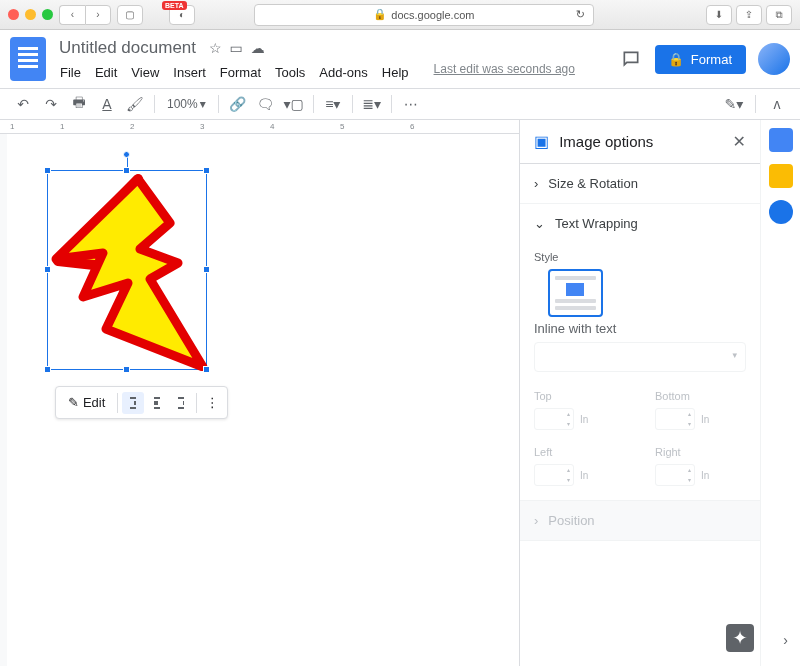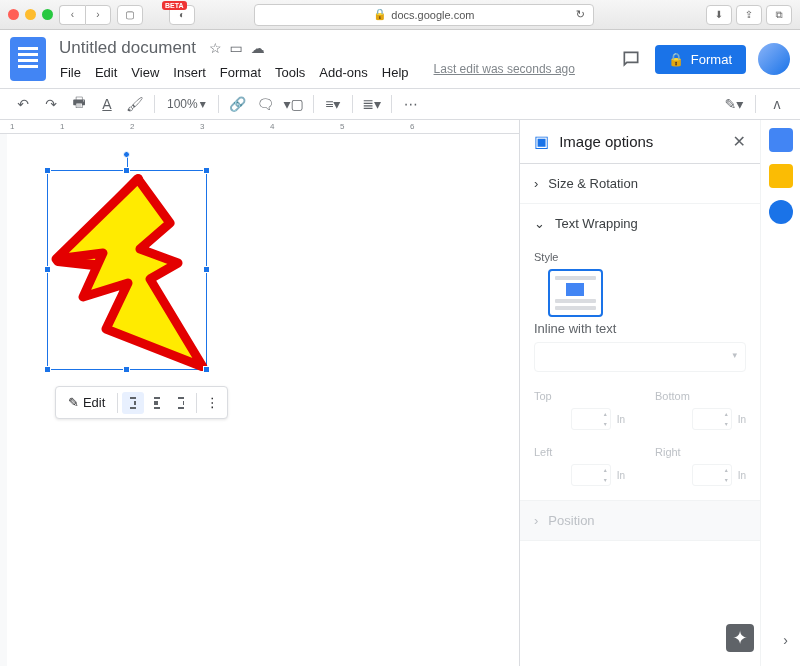--- a/index.html
+++ b/index.html
@@ -73,21 +73,21 @@
 .wopt{display:flex;flex-direction:column;align-items:center;gap:4px;}
 .wtile{width:55px;height:48px;border:1px solid #dadce0;border-radius:4px;background:#fff;padding:6px;display:flex;flex-direction:column;justify-content:center;gap:3px;}
 .wtile.sel{border:2px solid #1a73e8;padding:5px;}
 .wline{height:4px;background:#dadce0;border-radius:1px;}
 .wsq{width:18px;height:14px;background:#4285f4;margin:0 auto;}
 .wlbl{font-size:13px;color:#5f6368;text-align:center}
 .dropbox{height:30px;border:1px solid #f1f3f4;border-radius:4px;margin:6px 0 10px;position:relative}
 .dropbox::after{content:"▾";position:absolute;right:8px;top:7px;color:#bdc1c6;font-size:9px}
 .mgnrow{display:flex;gap:30px;}
 .mgncol{flex:1}
-.mgninp{display:flex;align-items:center;gap:6px;justify-content:flex-end;}
+.mgninp{display:flex;align-items:center;gap:6px;}
 .stp{width:40px;height:22px;border:1px solid #f1f3f4;border-radius:3px;position:relative}
 .stp::after{content:"▴\A▾";white-space:pre;position:absolute;right:3px;top:0;font-size:6px;line-height:10px;color:#bdc1c6}
 .unit{font-size:10px;color:#bdc1c6}
 
 
 .rail{width:40px;background:#fff;border-left:1px solid #f1f3f4;display:flex;flex-direction:column;align-items:center;padding-top:8px;gap:12px;}
 .railicon{width:24px;height:24px;border-radius:4px;display:flex;align-items:center;justify-content:center;}
 .rc1{background:#4285f4}.rc2{background:#fbbc04}.rc3{background:#1a73e8}
 
 .addbtn{position:absolute;right:46px;bottom:14px;width:28px;height:28px;background:#5f6368;border-radius:4px;display:flex;align-items:center;justify-content:center;color:#fff;font-size:18px;}

